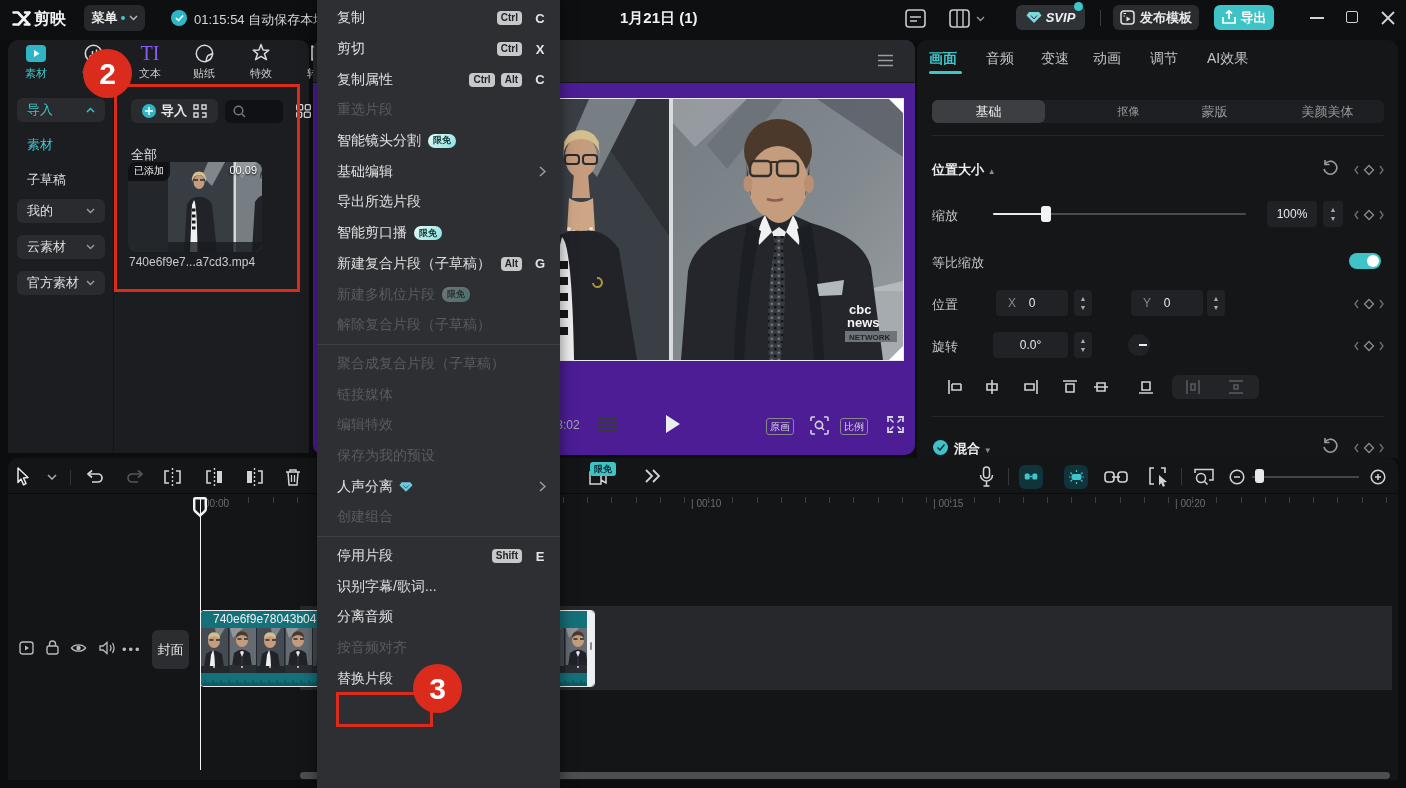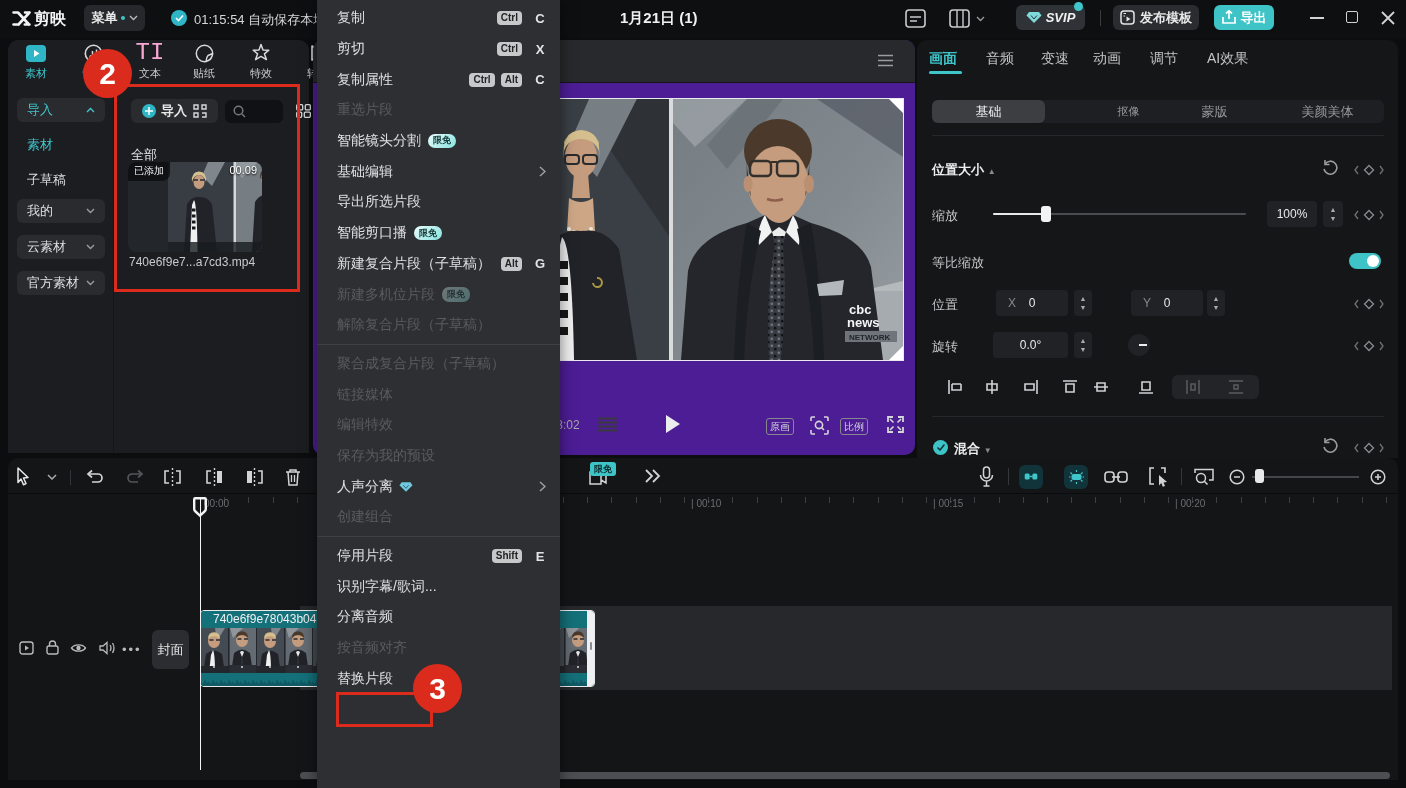--- a/index.html
+++ b/index.html
@@ -119,21 +119,21 @@
           <svg width="19" height="19" viewBox="0 0 19 19">
             <circle cx="9.5" cy="9.5" r="8.2" stroke="#d8d9db" stroke-width="1.6" fill="none"></circle>
             <path d="M12.5 5.5 v5.5 M8.5 7 v5.5" stroke="#d8d9db" stroke-width="1.5"></path>
             <circle cx="11" cy="11.2" r="1.7" fill="#d8d9db"></circle>
             <circle cx="7" cy="12.7" r="1.7" fill="#d8d9db"></circle>
           </svg>
         </div>音频
     </div>
     <div class="navitem" style="left:115px;">
       <div class="ic">
-          <span style="font-family:Liberation Mono, monospace;font-size:24px;color:#f9a8d4;line-height:1;">TI</span>
+          <span style="font-family:Liberation Serif, serif;font-size:20px;color:#8b5cf6;line-height:1;">TI</span>
         </div>文本
     </div>
     <div class="navitem" style="left:169px;">
       <div class="ic">
           <svg width="19" height="19" viewBox="0 0 19 19">
             <path d="M17.7 9.5 A8.2 8.2 0 1 0 9.5 17.7 L11 17.4 A8.2 8.2 0 0 0 17.4 11 Z M9.5 17.7 Q17 16.5 17.7 9.5 L13 11.5 Q11.5 13 11 17.4 Z" stroke="#d8d9db" stroke-width="1.5" fill="none" stroke-linejoin="round"></path>
           </svg>
         </div>贴纸
     </div>
     <div class="navitem" style="left:226px;">

